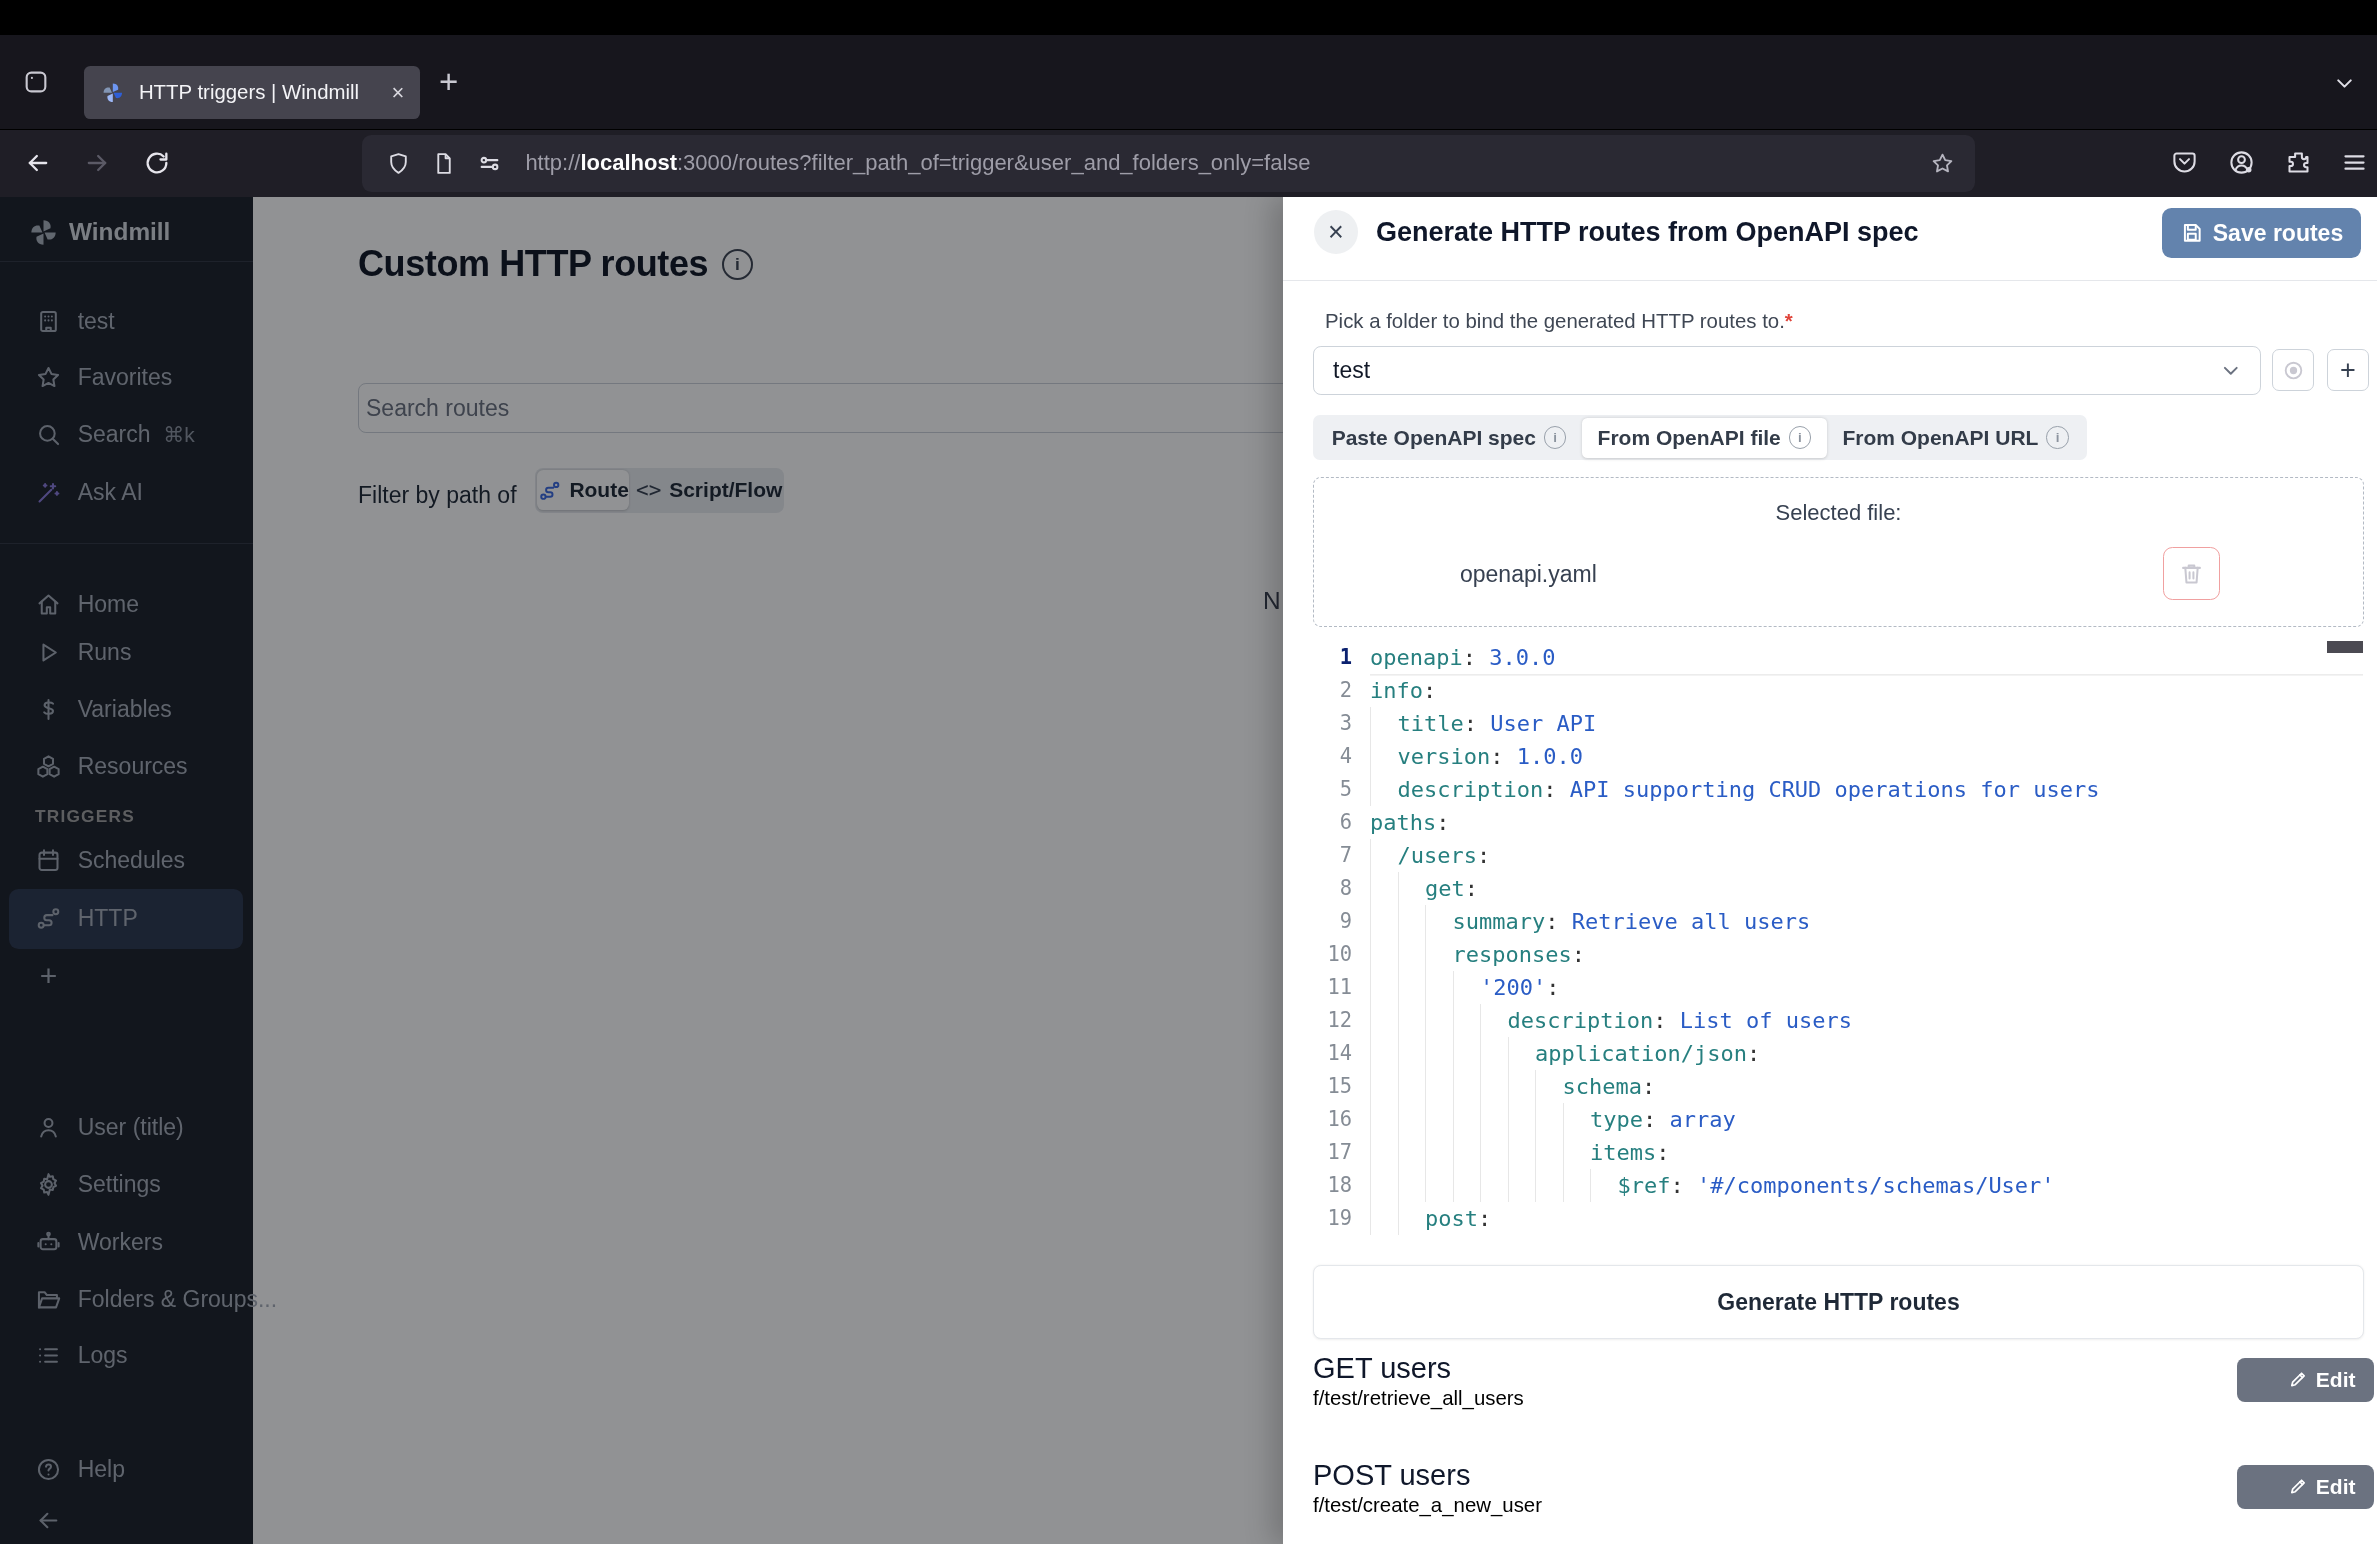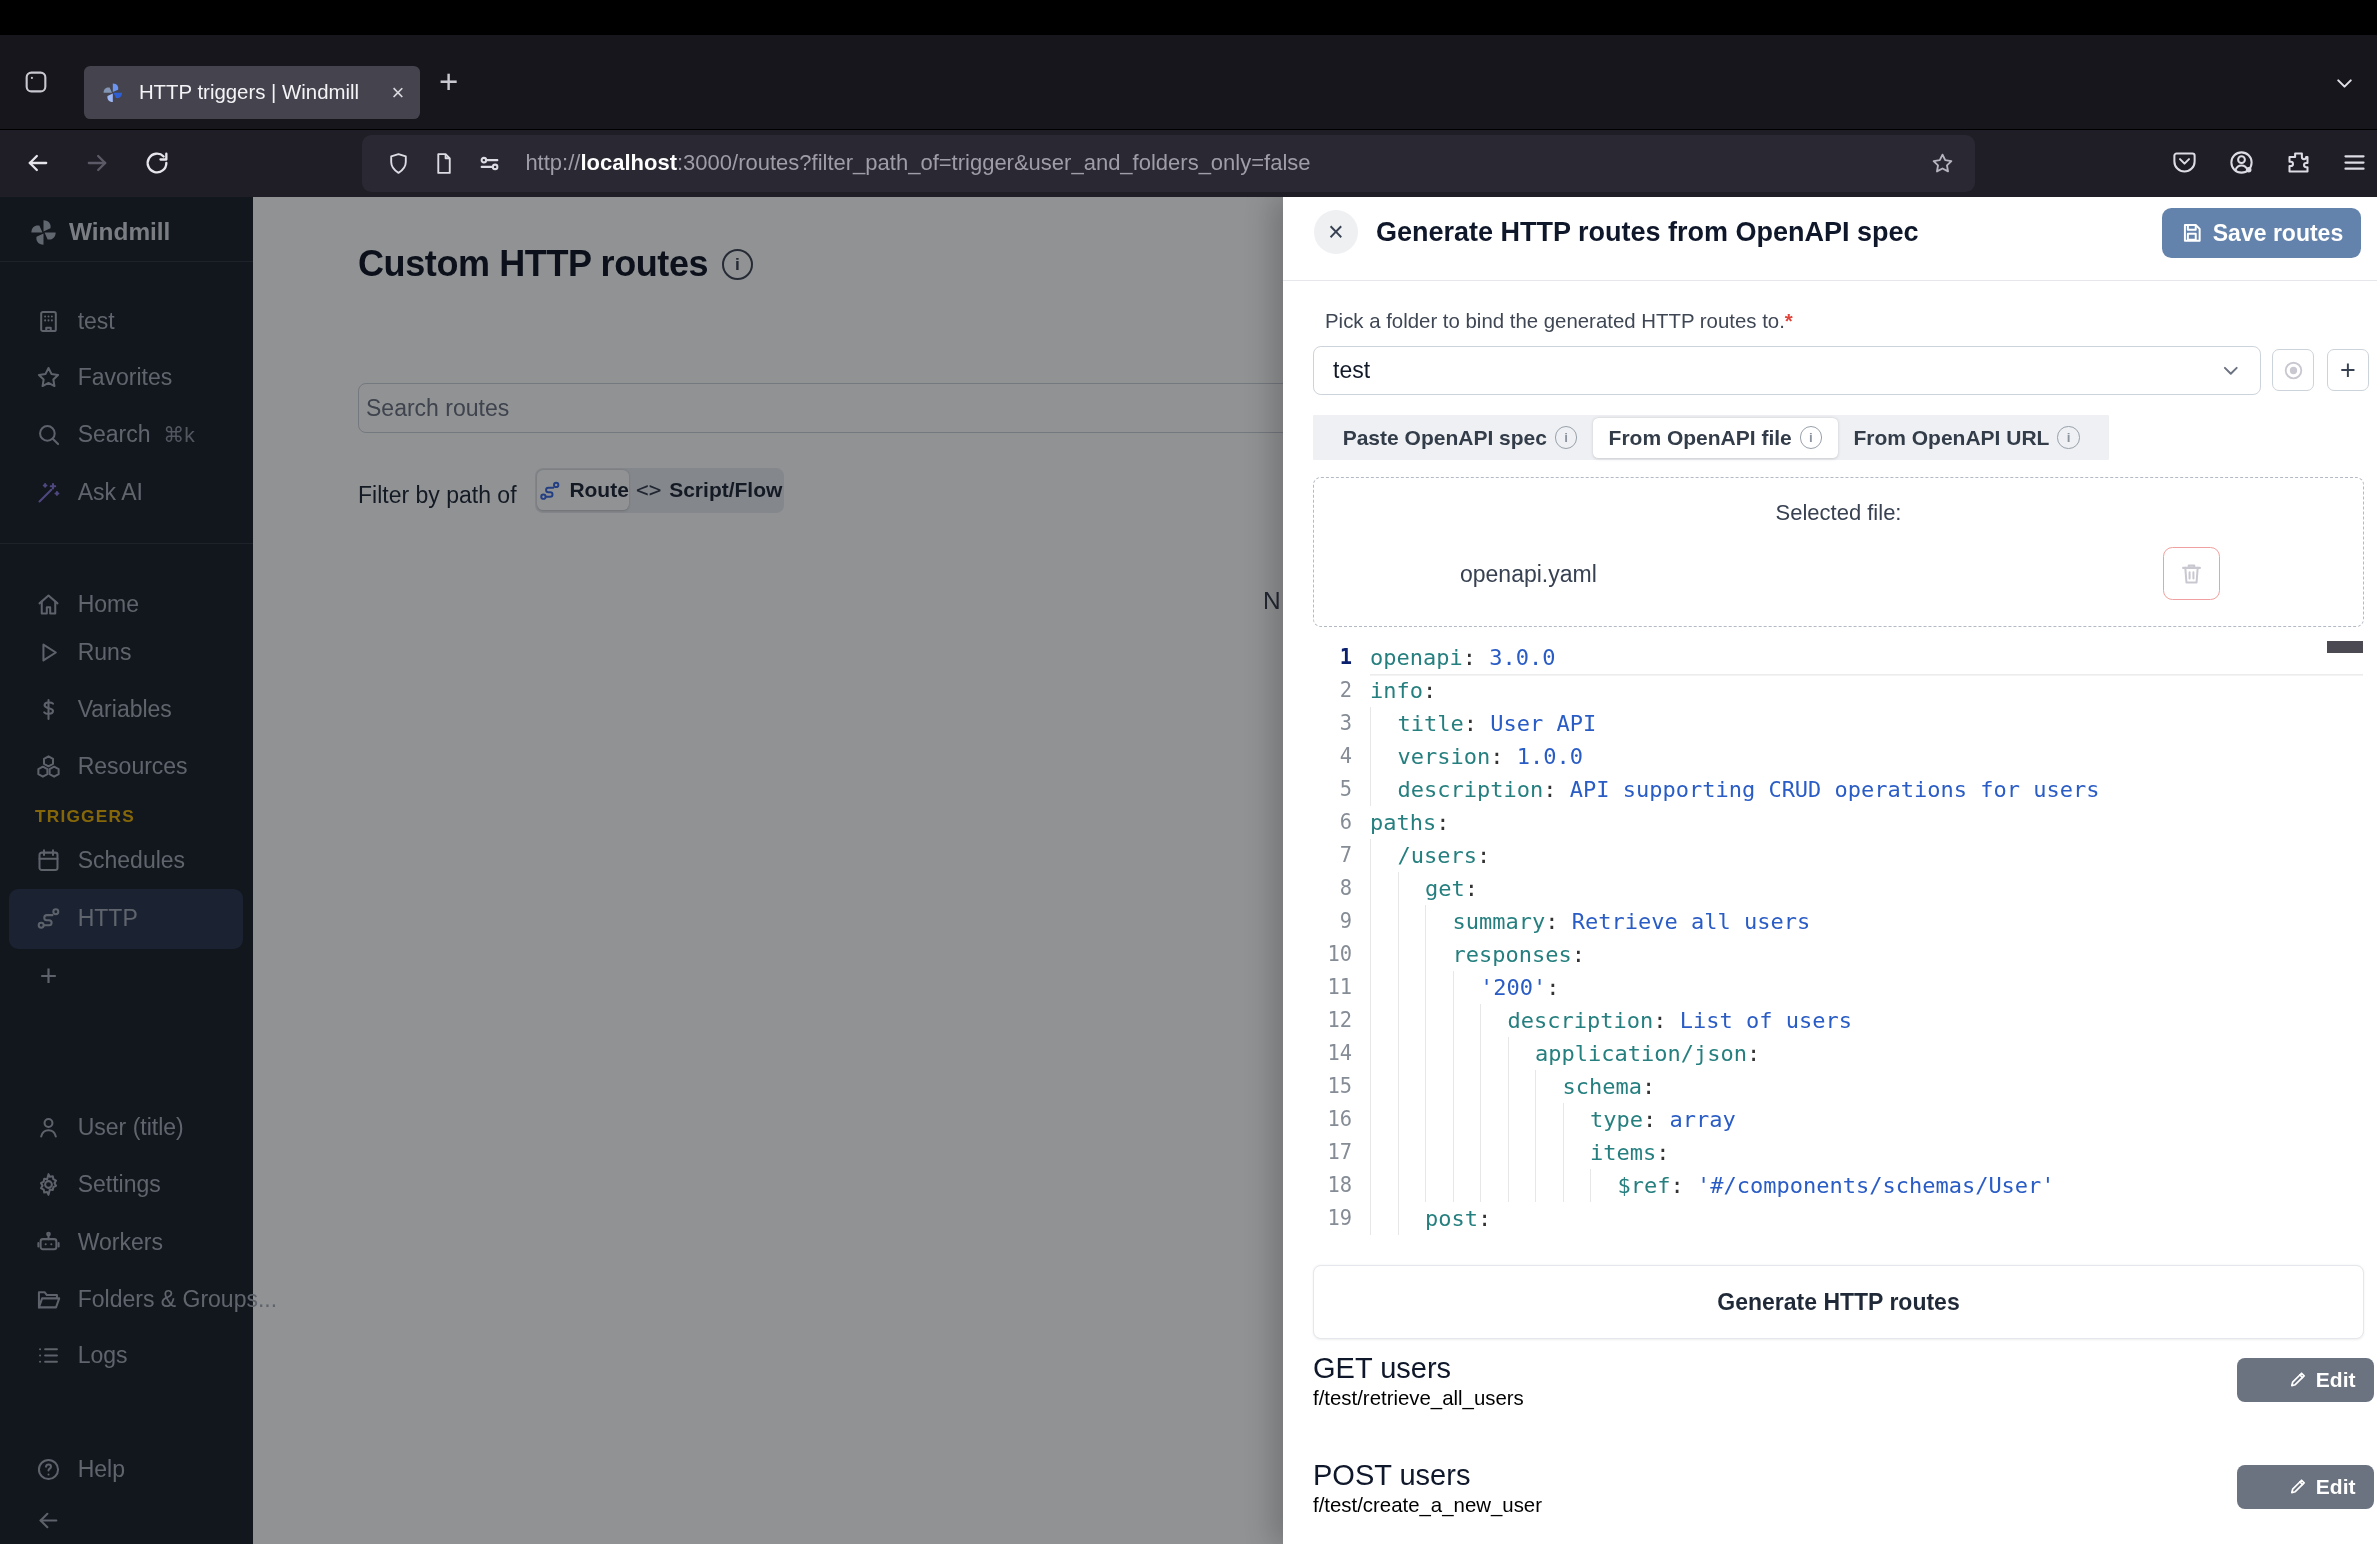--- a/index.html
+++ b/index.html
@@ -24,21 +24,21 @@
   #sidebar{position:absolute;left:0;top:0;width:253px;height:1348px;background:#1d222b;}
   #brand{position:absolute;left:28px;top:19.7px;display:flex;align-items:center;color:#aab2bd;}
   #brand .bl{font-size:24.4px;font-weight:700;color:#d7dbe1;margin-left:10px;}
   .sdiv{position:absolute;left:0;width:253px;height:0.8px;background:#323845;}
   .srow{position:absolute;left:0;width:253px;height:47px;display:flex;align-items:center;cursor:pointer;}
   .srow .ic{width:27px;height:27px;margin-left:35px;color:#a2aab6;flex:none;display:flex;align-items:center;justify-content:center;font-size:23.6px;}
   .srow .lb{margin-left:15.7px;font-size:23px;color:#a7aeb9;white-space:nowrap;}
   .srow .sc{margin-left:12.6px;font-size:21px;color:#8d95a1;}
   .srow.accent .ic{color:#8a7bdc;}
   #http-pill{position:absolute;left:9.4px;top:692px;width:234px;height:60px;background:#2e3950;border-radius:9.4px;}
-  .sec-label{position:absolute;left:35px;font-size:17.3px;letter-spacing:1.2px;color:#eab308;font-weight:600;}
+  .sec-label{position:absolute;left:35px;font-size:17.3px;letter-spacing:1.2px;color:#a3a3a3;font-weight:600;}
   
   #page-title{position:absolute;left:358px;top:46px;font-size:36px;font-weight:700;color:#111827;letter-spacing:-0.4px;}
   #title-info{position:absolute;left:722px;top:52px;width:27px;height:27px;border:2px solid #3f4754;border-radius:50%;color:#3f4754;font-size:17.3px;display:flex;align-items:center;justify-content:center;font-weight:600;}
   #search-input{position:absolute;left:358px;top:186px;width:979px;height:50px;border:0.8px solid #cbd1d9;border-radius:7.9px;background:#fff;font-size:23px;color:#374151;padding:0 0 0 7px;box-sizing:border-box;outline:none;font-family:"Liberation Sans",sans-serif;}
   #search-input::placeholder{color:#6b7280;}
   #filter-label{position:absolute;left:358px;top:285px;font-size:23px;color:#1f2937;}
   #chips{position:absolute;left:535px;top:271px;width:249px;height:45px;background:#e8ebef;border-radius:7.9px;}
   #chip-route{position:absolute;left:2.4px;top:2.4px;width:92px;height:40px;background:#ffffff;border-radius:6.3px;box-shadow:0 0.8px 2.4px rgba(0,0,0,.18);display:flex;align-items:center;justify-content:center;}
   #chip-route .lb{font-size:21px;font-weight:700;color:#1f2937;margin-left:7.9px;}
   #chip-sf{position:absolute;left:101px;top:2.4px;height:40px;display:flex;align-items:center;}
@@ -52,21 +52,21 @@
   #drawer-close{position:absolute;left:31px;top:13.4px;width:44px;height:44px;border-radius:50%;background:#eef0f2;color:#374151;font-size:27px;display:flex;align-items:center;justify-content:center;cursor:pointer;}
   #drawer-title{position:absolute;left:93px;top:20.4px;font-size:27px;font-weight:600;color:#0f172a;white-space:nowrap;}
   #save-btn{position:absolute;left:879px;top:11px;width:199px;height:50px;background:#6383ad;border-radius:9.4px;color:#fff;display:flex;align-items:center;justify-content:center;cursor:pointer;}
   #save-btn .lb{font-size:23px;font-weight:600;margin-left:9.4px;}
   #hdr-div{position:absolute;left:0;top:83px;width:1094px;height:0.8px;background:#e5e7eb;}
   #folder-label{position:absolute;left:42px;top:113px;font-size:20.4px;color:#3f4754;}
   #folder-label .req{color:#e0443a;font-weight:700;}
   #folder-select{position:absolute;left:30px;top:149px;width:948px;height:49px;border:0.8px solid #cdd3da;border-radius:7.9px;background:#fff;display:flex;align-items:center;cursor:pointer;box-sizing:border-box;}
   #folder-select .val{font-size:23px;color:#111827;margin-left:19px;flex:1;}
   .sq-btn{position:absolute;top:152px;width:42px;height:42px;border:0.8px solid #cdd3da;border-radius:7px;background:#fff;color:#374151;display:flex;align-items:center;justify-content:center;cursor:pointer;box-sizing:border-box;}
-  #src-tabs{position:absolute;left:30px;top:218px;height:45px;background:#eef0f3;border-radius:1px;display:inline-flex;align-items:center;padding:0 14px;}
+  #src-tabs{position:absolute;left:30px;top:218px;height:45px;background:#eef0f3;border-radius:7px;display:inline-flex;align-items:center;padding:0 3px;}
   .src-tab{height:40px;display:flex;align-items:center;padding:0 15.7px;border-radius:5.5px;cursor:pointer;}
   .src-tab .lb{font-size:21px;font-weight:600;color:#333c49;white-space:nowrap;}
   .src-tab.active{background:#fff;box-shadow:0 0.8px 3.1px rgba(0,0,0,.16);}
   .i-info{width:20.4px;height:20.4px;border:1.6px solid #99a1ab;border-radius:50%;color:#8b939e;font-size:13.4px;display:flex;align-items:center;justify-content:center;margin-left:7.9px;font-weight:600;}
   #filebox{position:absolute;left:30px;top:280px;width:1051px;height:150px;border:1.6px dashed #b3bac4;border-radius:7.9px;box-sizing:border-box;}
   #filebox .cap{position:absolute;left:0;top:22px;width:100%;text-align:center;font-size:22px;color:#374151;}
   #filebox .fname{position:absolute;left:146px;top:83px;font-size:23px;color:#374151;}
   #trash-btn{position:absolute;left:849px;top:69px;width:57px;height:53px;border:1.6px solid #f0a0a0;border-radius:9.4px;background:#fff;color:#dc2626;display:flex;align-items:center;justify-content:center;cursor:pointer;box-sizing:border-box;}
   
   #editor{position:absolute;left:30px;top:444px;width:1050px;height:617px;background:#fff;overflow:hidden;font-family:"DejaVu Sans Mono",monospace;}

